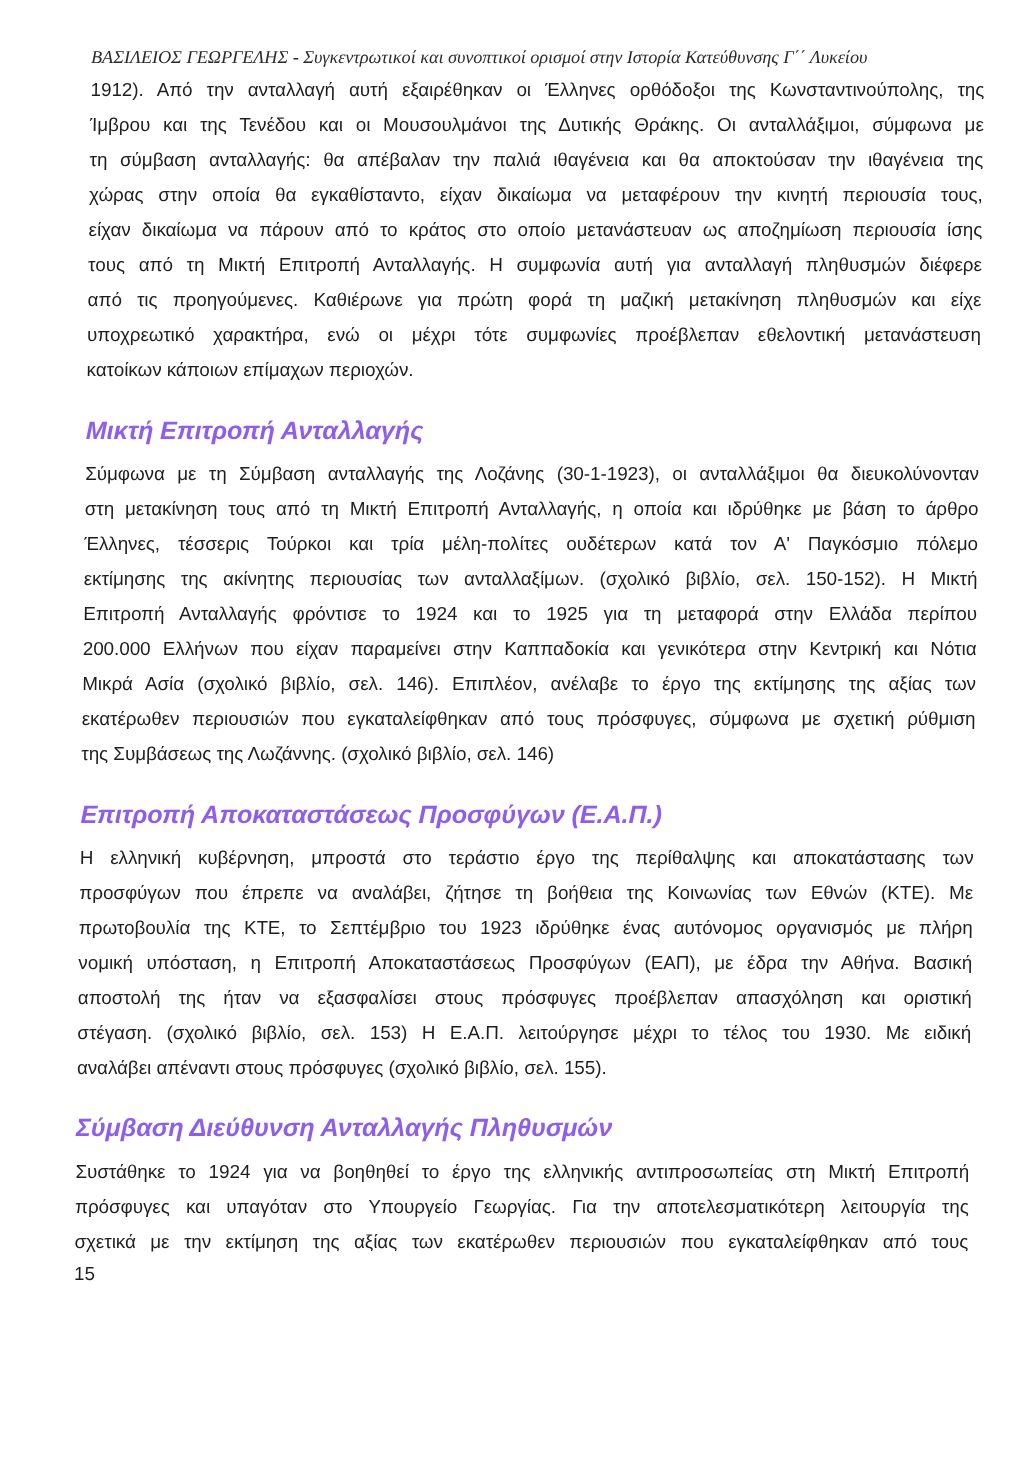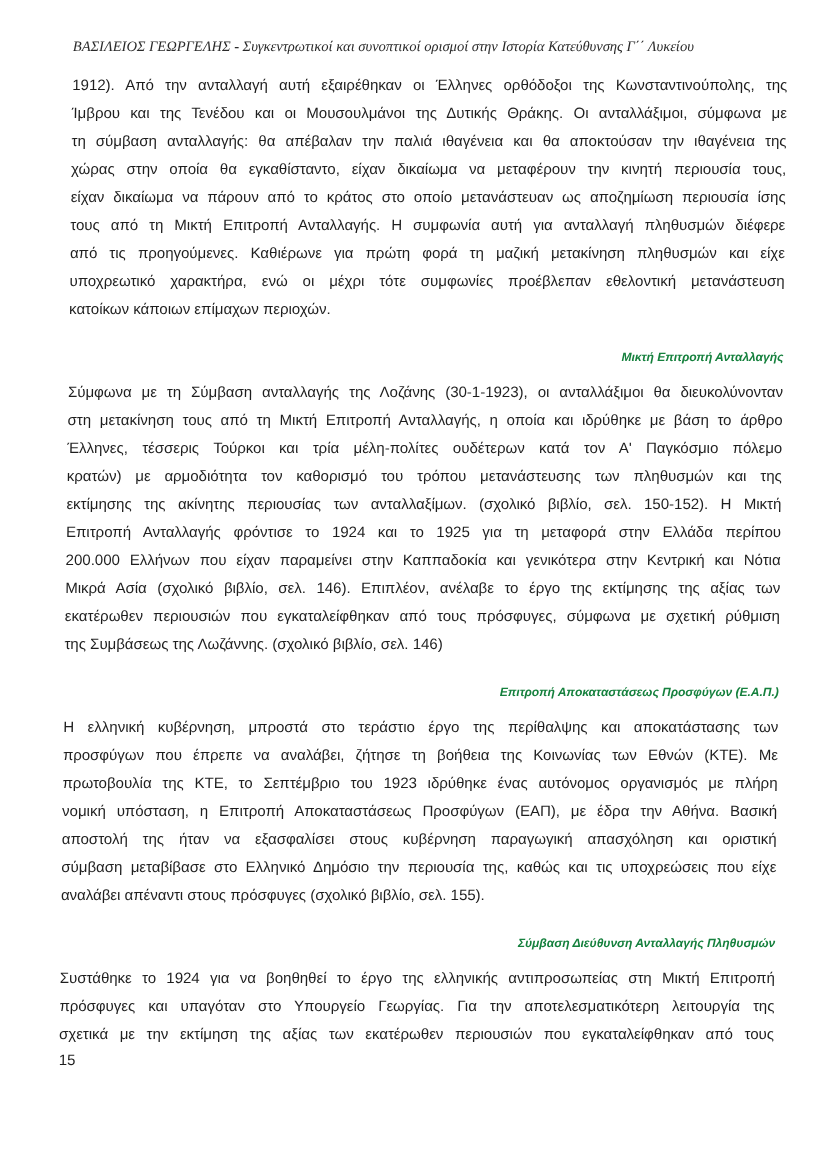--- a/index.html
+++ b/index.html
@@ -21,39 +21,38 @@
     transform: skewX(-0.8deg);
     transform-origin: 0 0;
     color: #1e1e1e;
   }
   .doc-header {
     font-family: "Liberation Serif", serif;
     font-style: italic;
     font-size: 14.5px;
     line-height: 20px;
     color: #2a2a2a;
-    margin-bottom: 15px;
+    margin-bottom: 3px;
     white-space: nowrap;
   }
   .line {
     font-size: 15px;
     line-height: 28px;
     text-align: justify;
     text-align-last: justify;
     color: #1e1e1e;
   }
   .line.para-end { text-align-last: left; }
   .sec-heading {
-    font-size: 12px;
+    font-size: 20px;
     font-weight: bold;
     font-style: italic;
     line-height: 28px;
     margin: 20px 0 7px 0;
-    color: #15803d;
-    text-align: right;
+    color: #8b5cf6;
   }
   .page-number {
     font-size: 15px;
     line-height: 24px;
     margin-top: 0;
     color: #1e1e1e;
   }
 </style>
 </head>
 <body>
@@ -73,37 +72,36 @@
       <div class="line">από τις προηγούμενες. Καθιέρωνε για πρώτη φορά τη μαζική μετακίνηση πληθυσμών και είχε</div>
       <div class="line">υποχρεωτικό χαρακτήρα, ενώ οι μέχρι τότε συμφωνίες προέβλεπαν εθελοντική μετανάστευση</div>
       <div class="line para-end">κατοίκων κάποιων επίμαχων περιοχών.</div>
     </div>
 
     <div class="sec-heading">Μικτή Επιτροπή Ανταλλαγής</div>
     <div class="paragraph">
       <div class="line">Σύμφωνα με τη Σύμβαση ανταλλαγής της Λοζάνης (30-1-1923), οι ανταλλάξιμοι θα διευκολύνονταν</div>
       <div class="line">στη μετακίνηση τους από τη Μικτή Επιτροπή Ανταλλαγής, η οποία και ιδρύθηκε με βάση το άρθρο</div>
       <div class="line">Έλληνες, τέσσερις Τούρκοι και τρία μέλη-πολίτες ουδέτερων κατά τον Α' Παγκόσμιο πόλεμο</div>
-      <div class="line">κρατών) με αρμοδιότητα τον καθορισμό του τρόπου μετανάστευσης των πληθυσμών και της</div>
       <div class="line">εκτίμησης της ακίνητης περιουσίας των ανταλλαξίμων. (σχολικό βιβλίο, σελ. 150-152). Η Μικτή</div>
       <div class="line">Επιτροπή Ανταλλαγής φρόντισε το 1924 και το 1925 για τη μεταφορά στην Ελλάδα περίπου</div>
       <div class="line">200.000 Ελλήνων που είχαν παραμείνει στην Καππαδοκία και γενικότερα στην Κεντρική και Νότια</div>
       <div class="line">Μικρά Ασία (σχολικό βιβλίο, σελ. 146). Επιπλέον, ανέλαβε το έργο της εκτίμησης της αξίας των</div>
       <div class="line">εκατέρωθεν περιουσιών που εγκαταλείφθηκαν από τους πρόσφυγες, σύμφωνα με σχετική ρύθμιση</div>
       <div class="line para-end">της Συμβάσεως της Λωζάννης. (σχολικό βιβλίο, σελ. 146)</div>
     </div>
 
     <div class="sec-heading">Επιτροπή Αποκαταστάσεως Προσφύγων (Ε.Α.Π.)</div>
     <div class="paragraph">
       <div class="line">Η ελληνική κυβέρνηση, μπροστά στο τεράστιο έργο της περίθαλψης και αποκατάστασης των</div>
       <div class="line">προσφύγων που έπρεπε να αναλάβει, ζήτησε τη βοήθεια της Κοινωνίας των Εθνών (ΚΤΕ). Με</div>
       <div class="line">πρωτοβουλία της ΚΤΕ, το Σεπτέμβριο του 1923 ιδρύθηκε ένας αυτόνομος οργανισμός με πλήρη</div>
       <div class="line">νομική υπόσταση, η Επιτροπή Αποκαταστάσεως Προσφύγων (ΕΑΠ), με έδρα την Αθήνα. Βασική</div>
-      <div class="line">αποστολή της ήταν να εξασφαλίσει στους κυβέρνηση παραγωγική απασχόληση και οριστική</div>
-      <div class="line">σύμβαση μεταβίβασε στο Ελληνικό Δημόσιο την περιουσία της, καθώς και τις υποχρεώσεις που είχε</div>
+      <div class="line">αποστολή της ήταν να εξασφαλίσει στους πρόσφυγες προέβλεπαν απασχόληση και οριστική</div>
+      <div class="line">στέγαση. (σχολικό βιβλίο, σελ. 153) Η Ε.Α.Π. λειτούργησε μέχρι το τέλος του 1930. Με ειδική</div>
       <div class="line para-end">αναλάβει απέναντι στους πρόσφυγες (σχολικό βιβλίο, σελ. 155).</div>
     </div>
 
     <div class="sec-heading">Σύμβαση Διεύθυνση Ανταλλαγής Πληθυσμών</div>
     <div class="paragraph">
       <div class="line">Συστάθηκε το 1924 για να βοηθηθεί το έργο της ελληνικής αντιπροσωπείας στη Μικτή Επιτροπή</div>
       <div class="line">πρόσφυγες και υπαγόταν στο Υπουργείο Γεωργίας. Για την αποτελεσματικότερη λειτουργία της</div>
       <div class="line">σχετικά με την εκτίμηση της αξίας των εκατέρωθεν περιουσιών που εγκαταλείφθηκαν από τους</div>
     </div>
 

